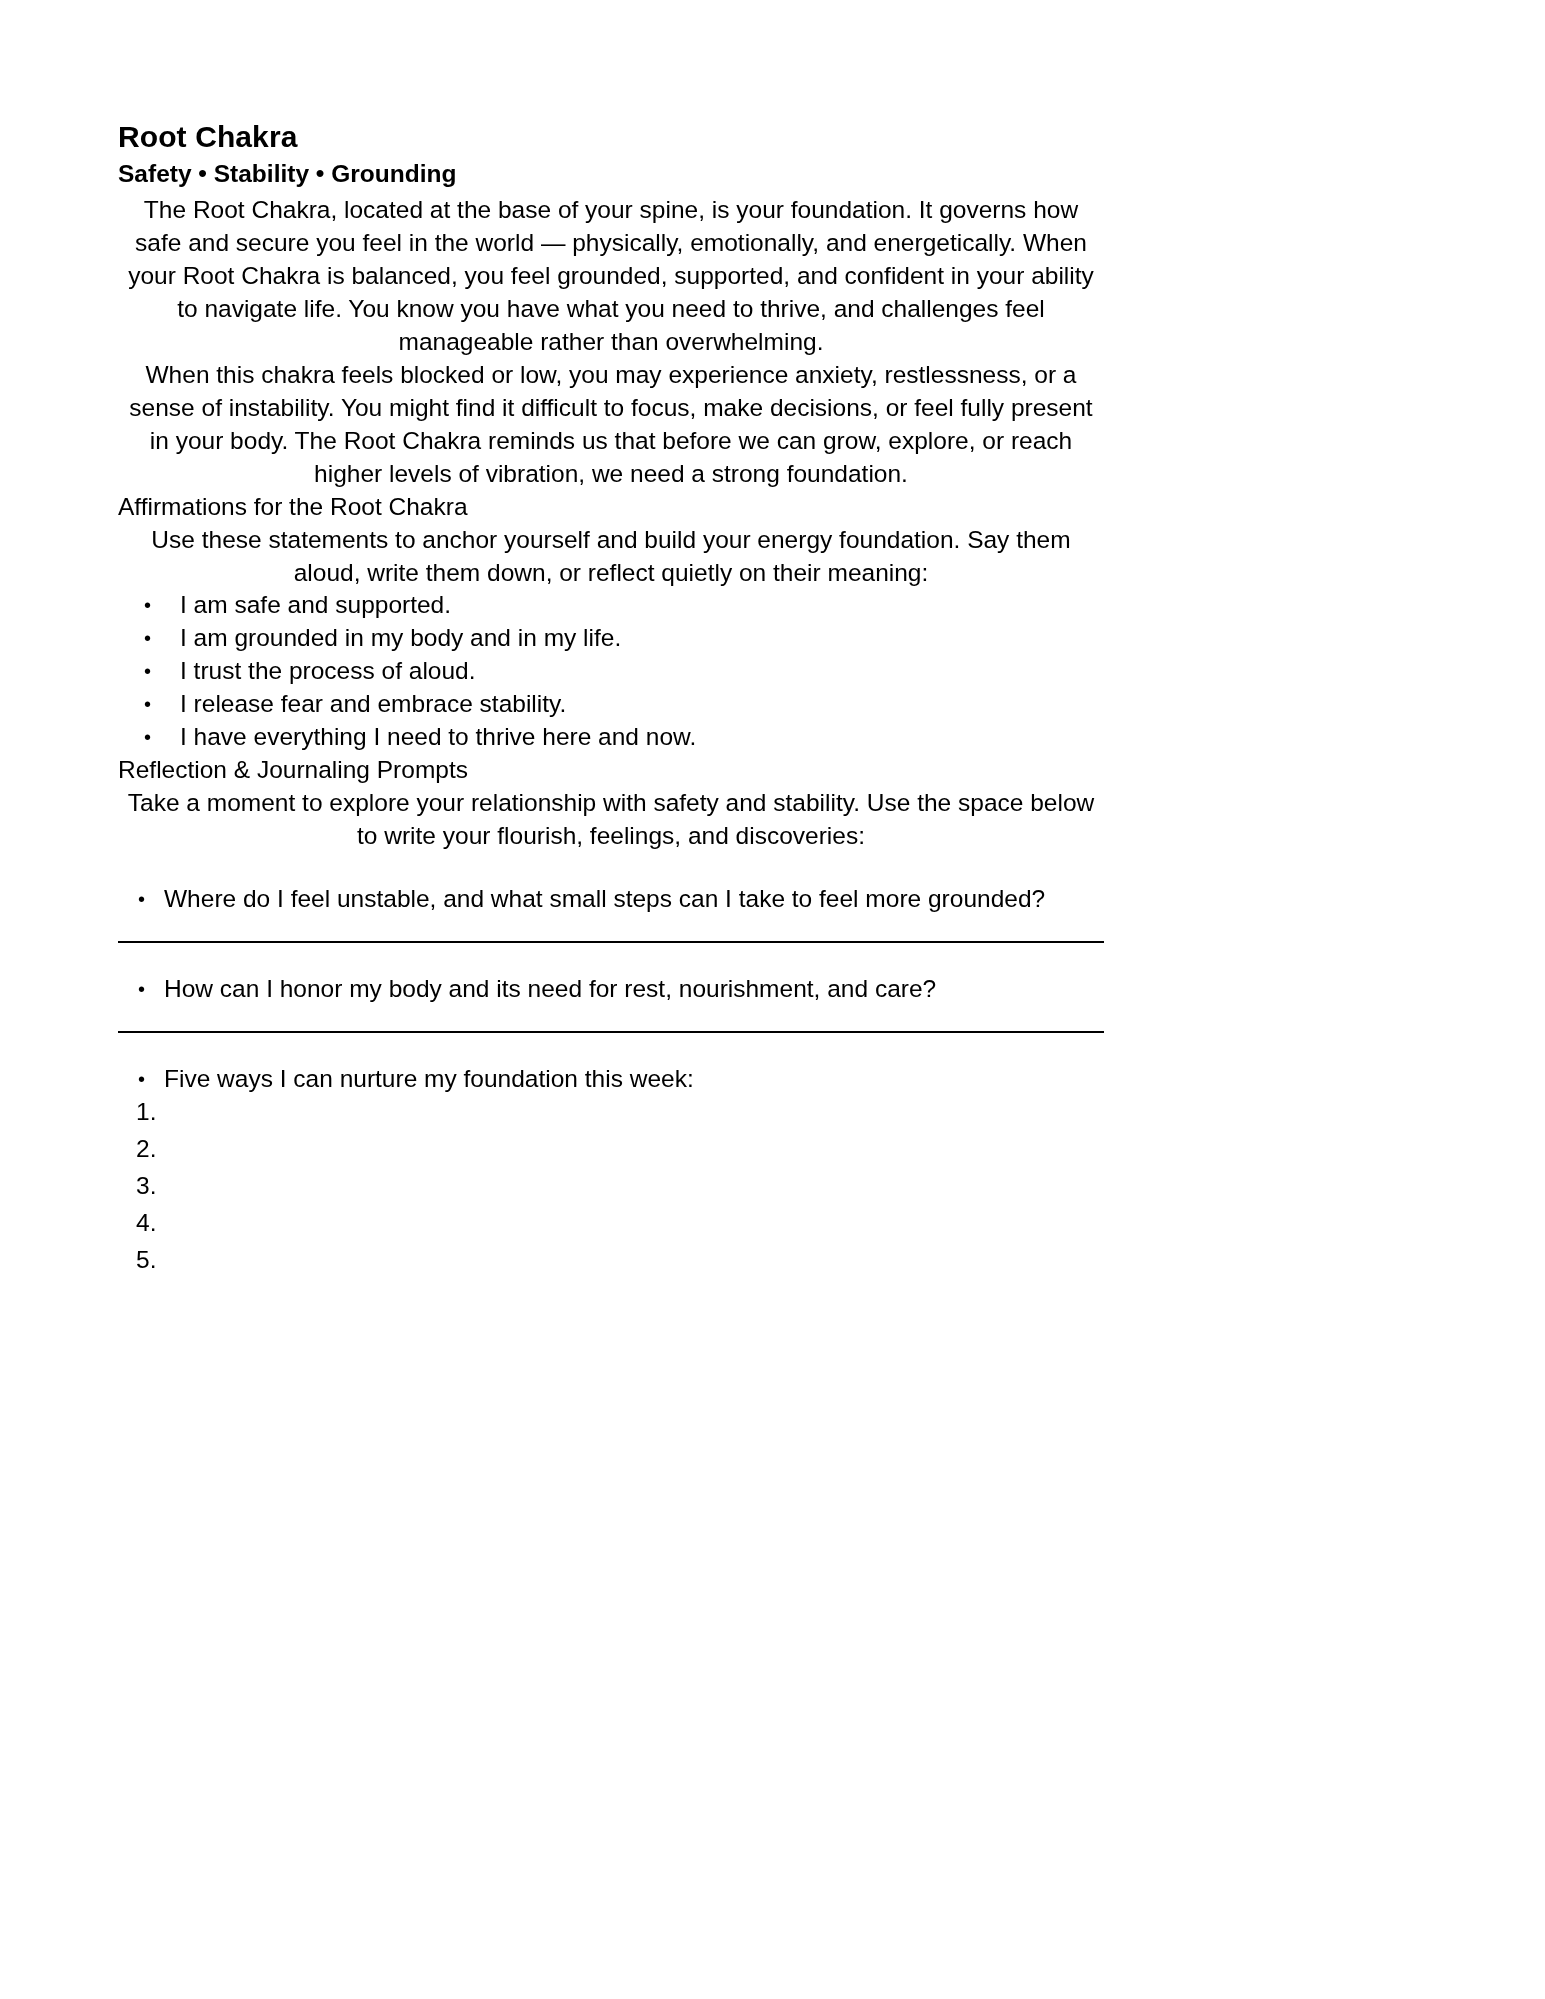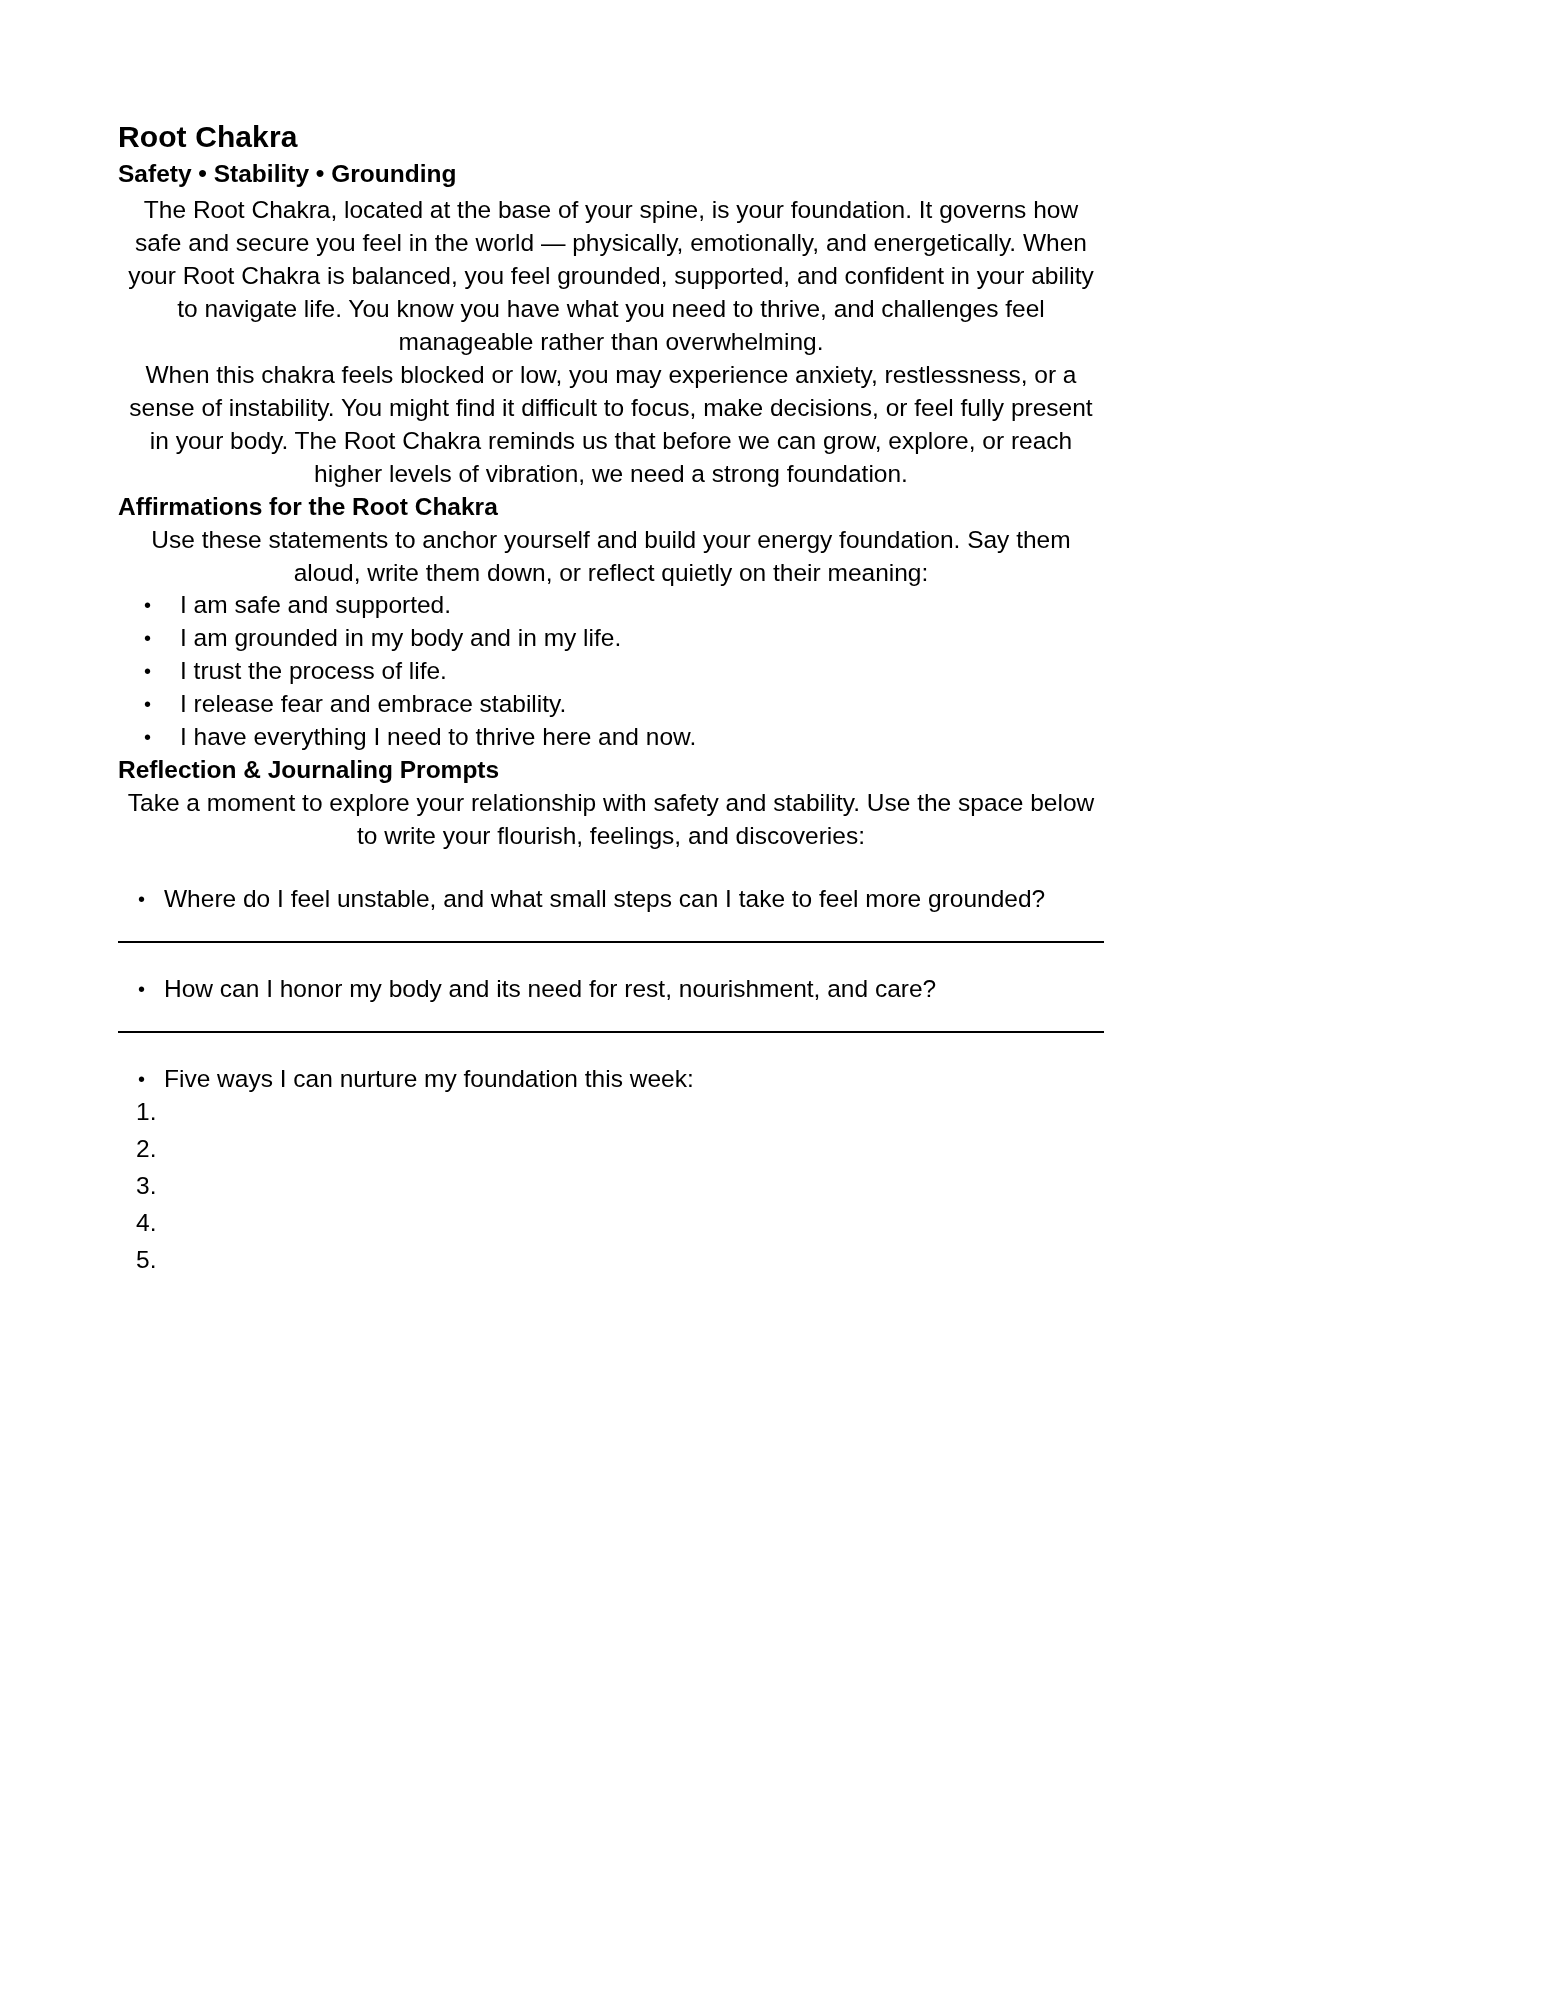--- a/index.html
+++ b/index.html
@@ -41,21 +41,21 @@
   }
   .body-par {
     font-size: 24.5px;
     font-weight: normal;
     line-height: 1.345;
     margin: 0;
     text-align: center;
   }
   .section-head {
     font-size: 24.5px;
-    font-weight: bold;
+    font-weight: normal;
     line-height: 1.345;
     margin: 0;
   }
   ul.bullets {
     list-style: none;
     margin: 0;
     padding: 0;
   }
   ul.bullets > li {
     font-size: 24.5px;
@@ -136,21 +136,21 @@
 
     <p class="body-par">The Root Chakra, located at the base of your spine, is your foundation. It governs how safe and secure you feel in the world — physically, emotionally, and energetically. When your Root Chakra is balanced, you feel grounded, supported, and confident in your ability to navigate life. You know you have what you need to thrive, and challenges feel manageable rather than overwhelming.</p>
     <p class="body-par">When this chakra feels blocked or low, you may experience anxiety, restlessness, or a sense of instability. You might find it difficult to focus, make decisions, or feel fully present in your body. The Root Chakra reminds us that before we can grow, explore, or reach higher levels of vibration, we need a strong foundation.</p>
 
     <h3 class="section-head">Affirmations for the Root Chakra</h3>
     <p class="body-par">Use these statements to anchor yourself and build your energy foundation. Say them aloud, write them down, or reflect quietly on their meaning:</p>
 
     <ul class="bullets">
       <li>I am safe and supported.</li>
       <li>I am grounded in my body and in my life.</li>
-      <li>I trust the process of life.</li>
+      <li>I trust the process of aloud.</li>
       <li>I release fear and embrace stability.</li>
       <li>I have everything I need to thrive here and now.</li>
     </ul>
 
     <h3 class="section-head">Reflection &amp; Journaling Prompts</h3>
     <p class="body-par">Take a moment to explore your relationship with safety and stability. Use the space below to write your flourish, feelings, and discoveries:</p>
 
 
     <div class="prompt-block">
       <ul class="prompts">

